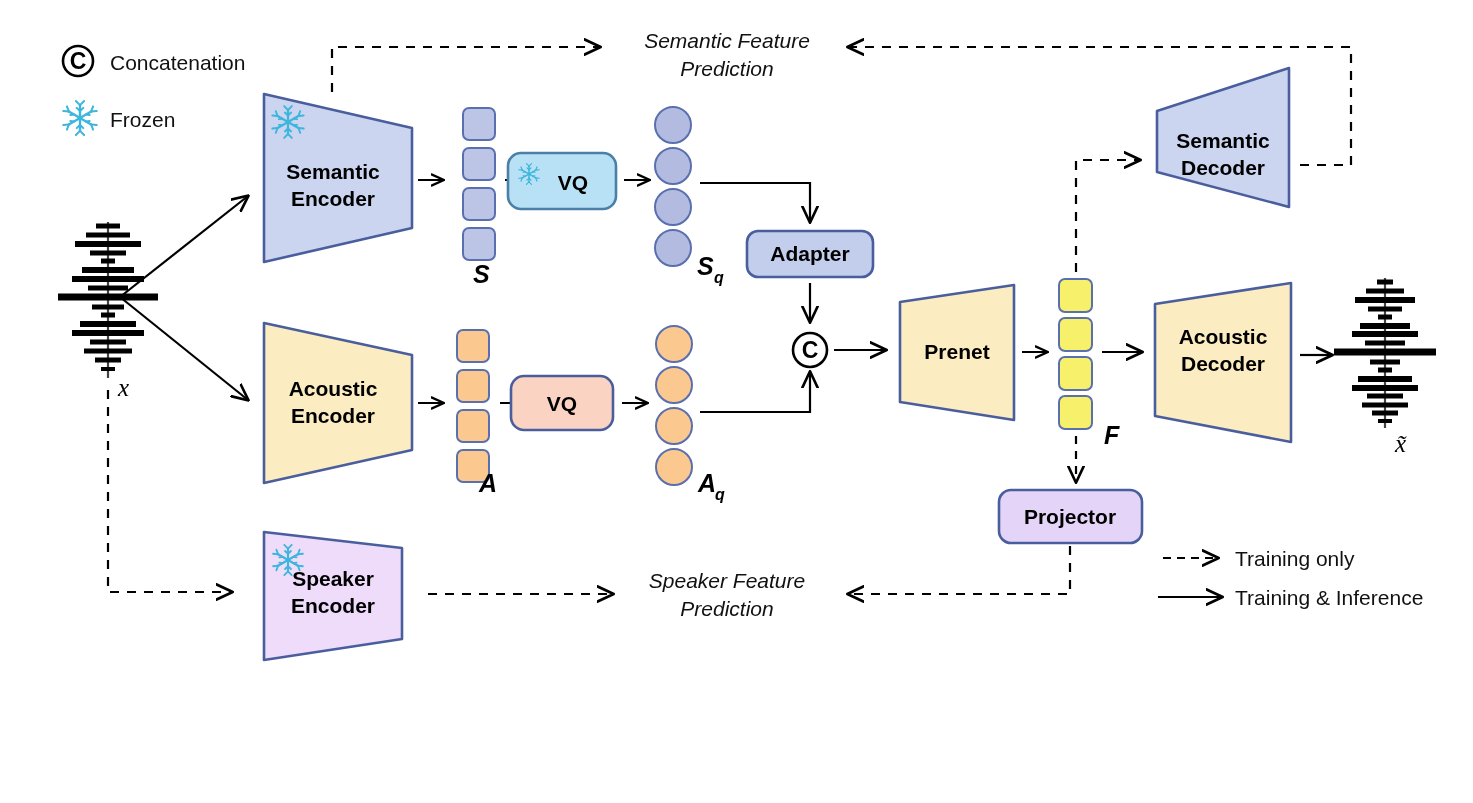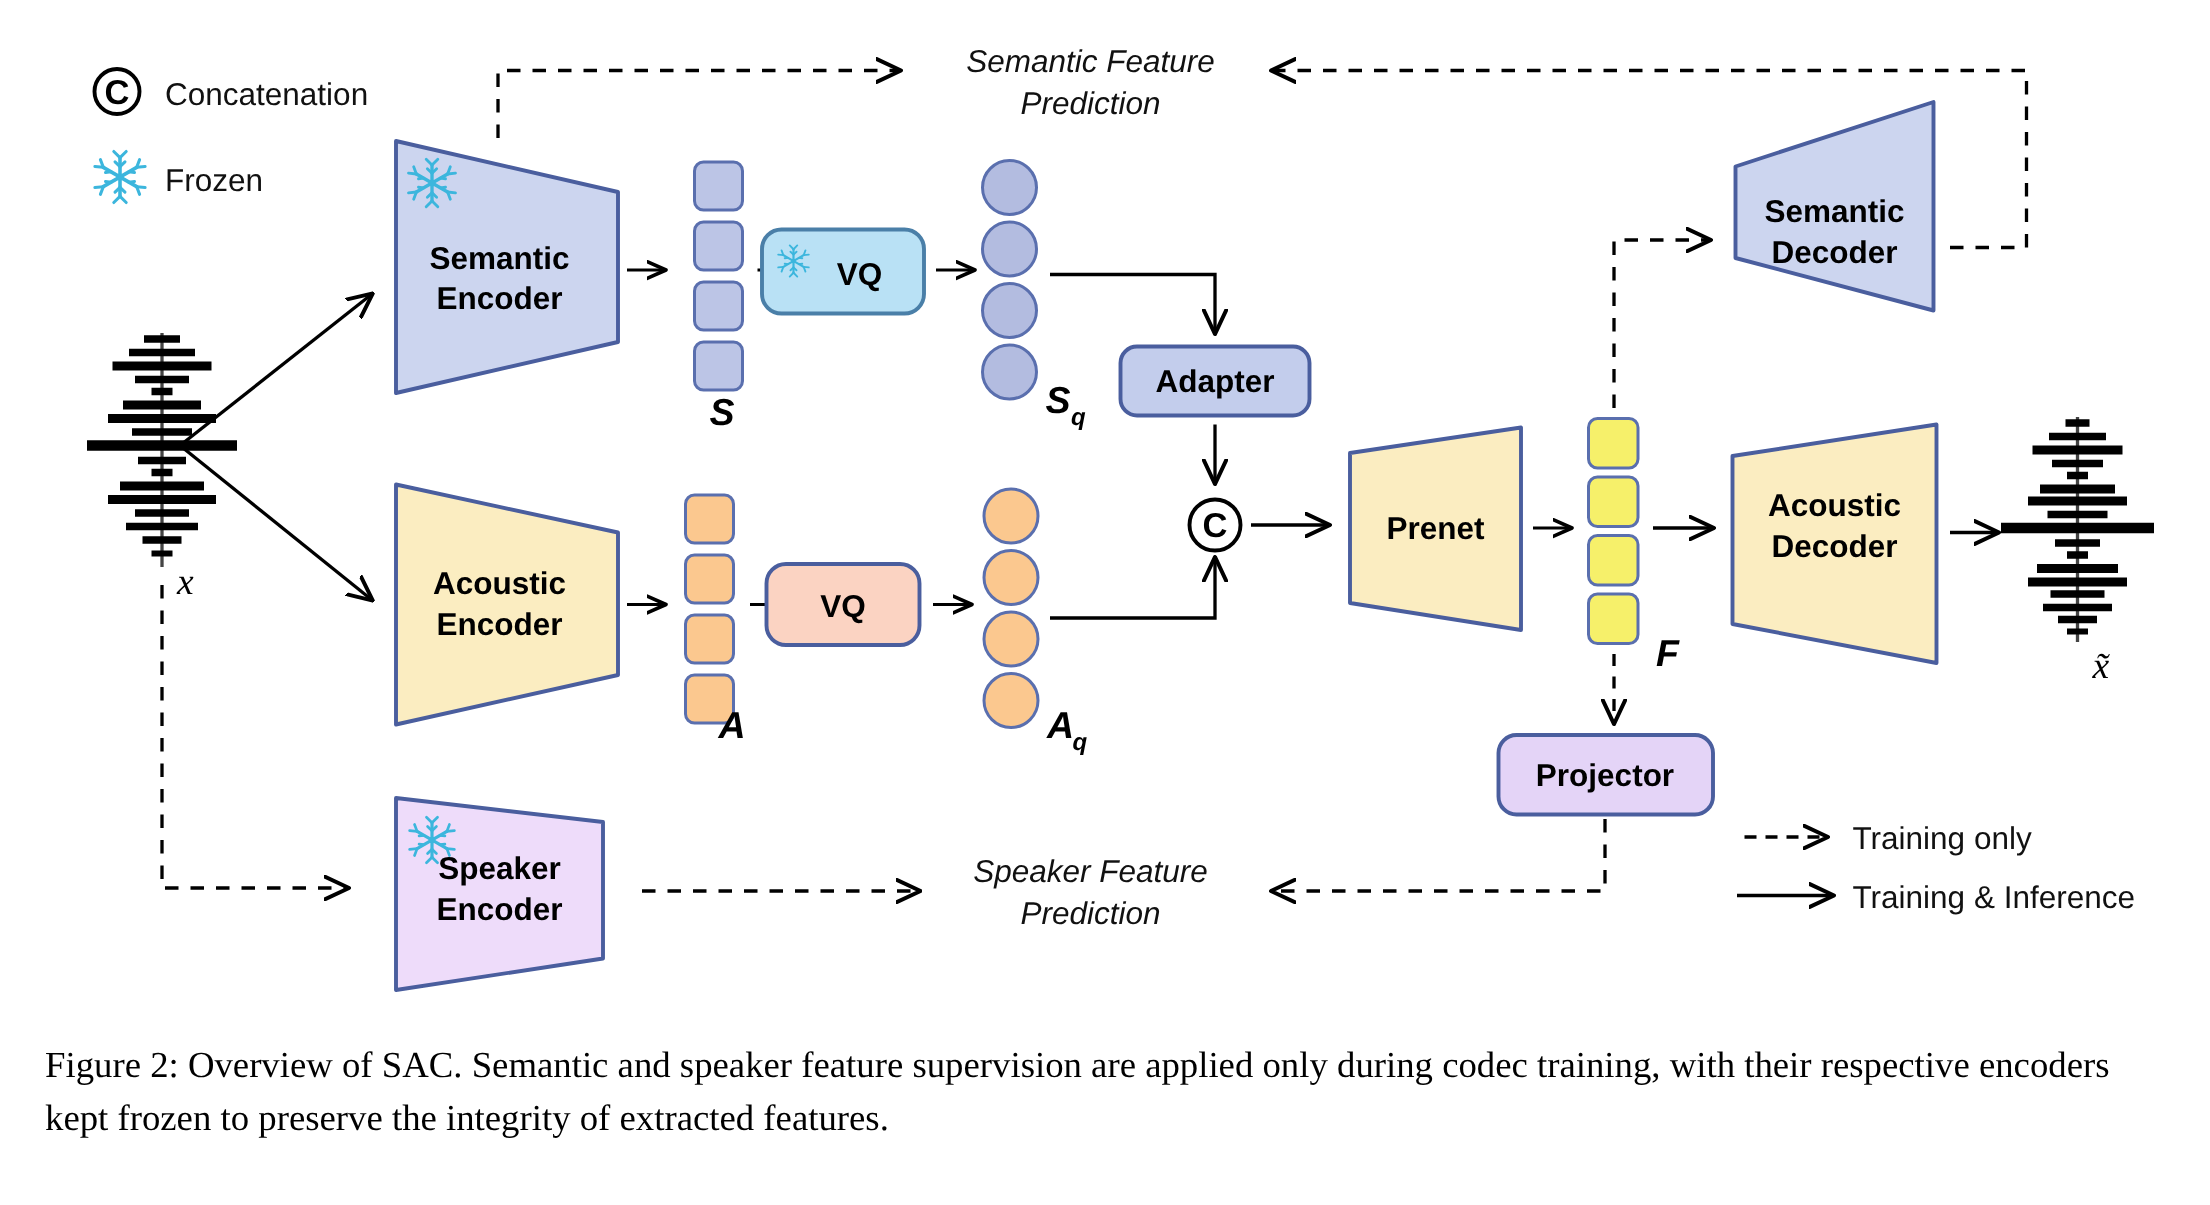--- a/index.html
+++ b/index.html
@@ -268,15 +268,14 @@
     <path d="M1163,558 L1218,558" stroke="#000" stroke-width="2.2" fill="none" stroke-dasharray="8 6" marker-end="url(#arw)"></path>
     <text class="legend-text" x="1235" y="566">Training only</text>
   </g>
   <g>
     <path d="M1158,597 L1222,597" stroke="#000" stroke-width="2.2" fill="none" marker-end="url(#arw)"></path>
     <text class="legend-text" x="1235" y="605">Training &amp; Inference</text>
   </g>
 
 </svg>
 
-<div id="caption">Figure 2: Overview of SAC. Semantic and speaker feature supervision are applied only during codec training, with their respective encoders kept frozen to preserve the integrity of extracted features.</div>
 
 </div>
 
 </body></html>

